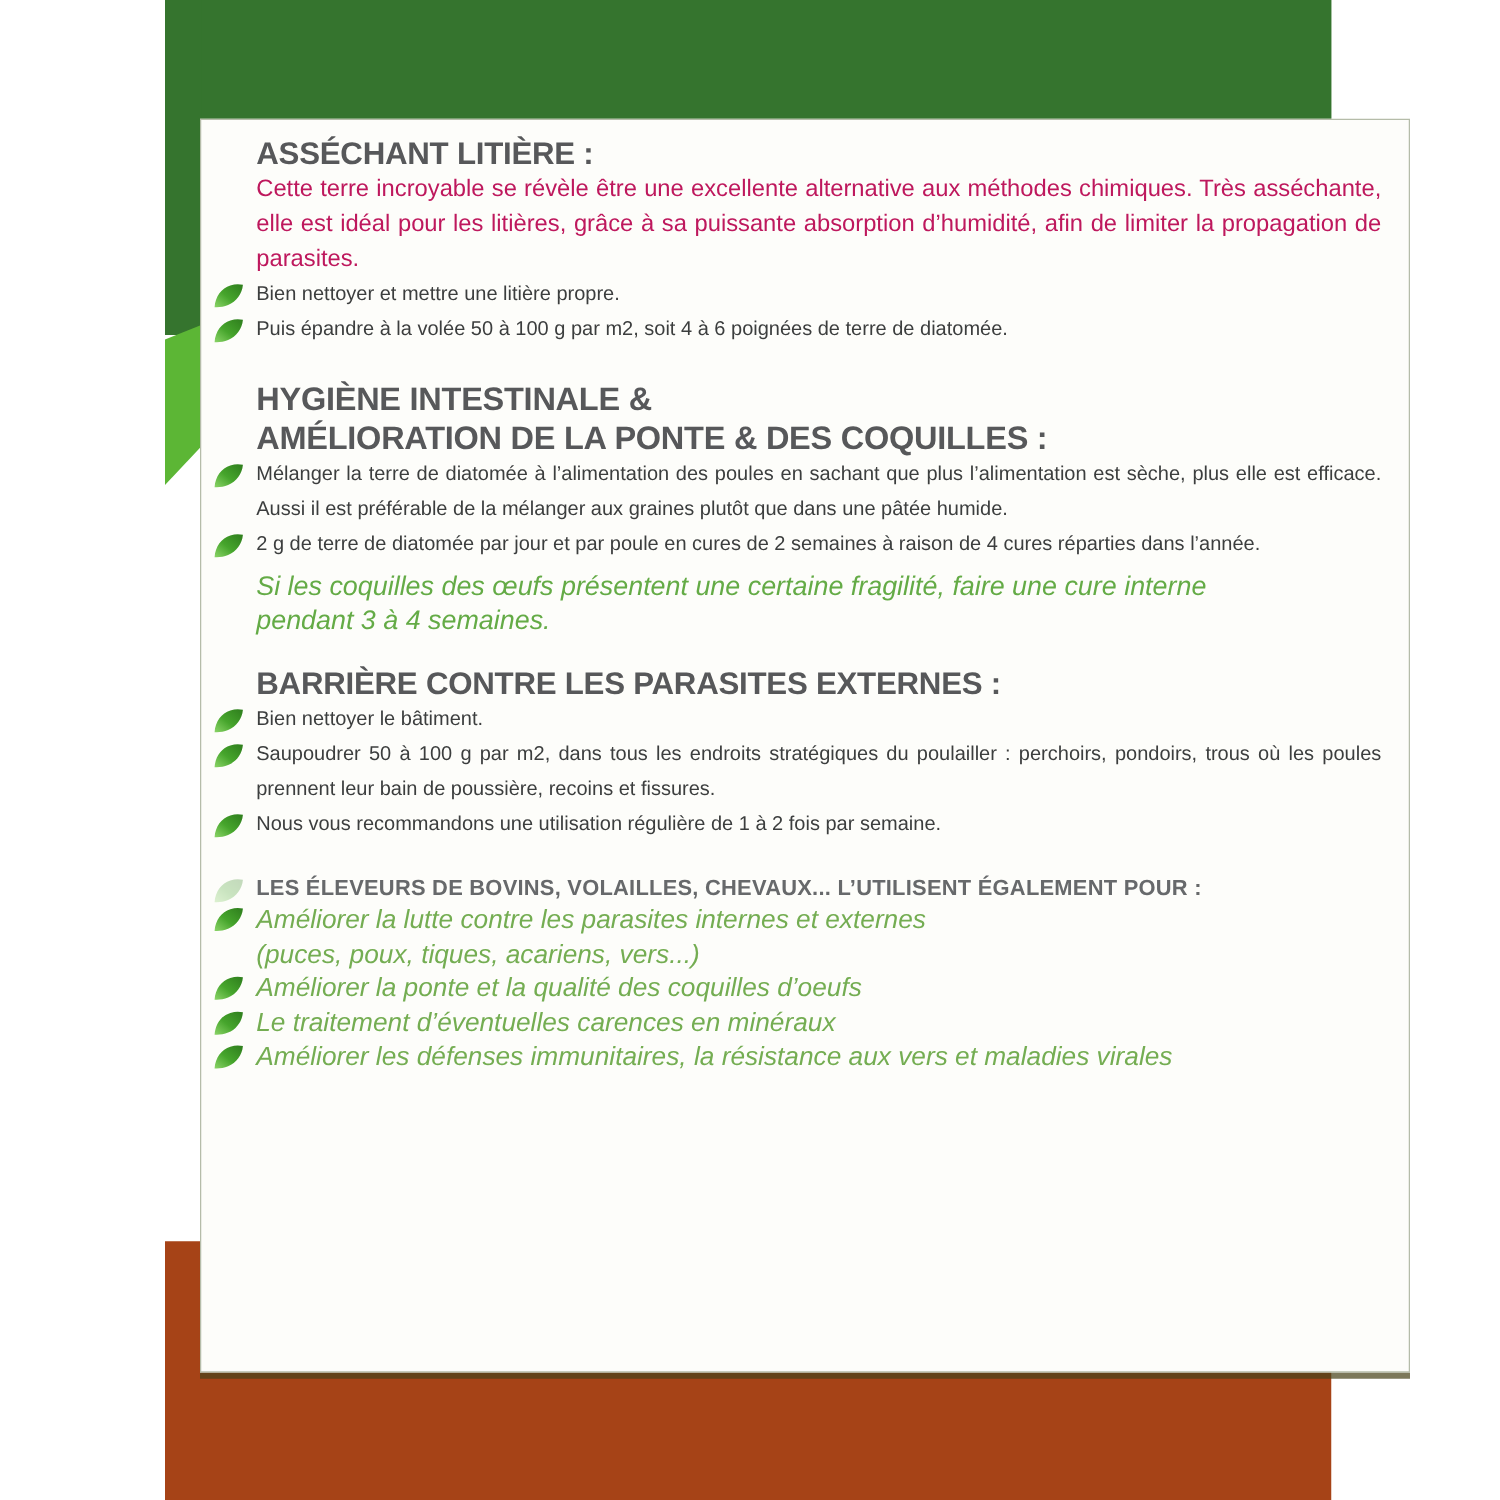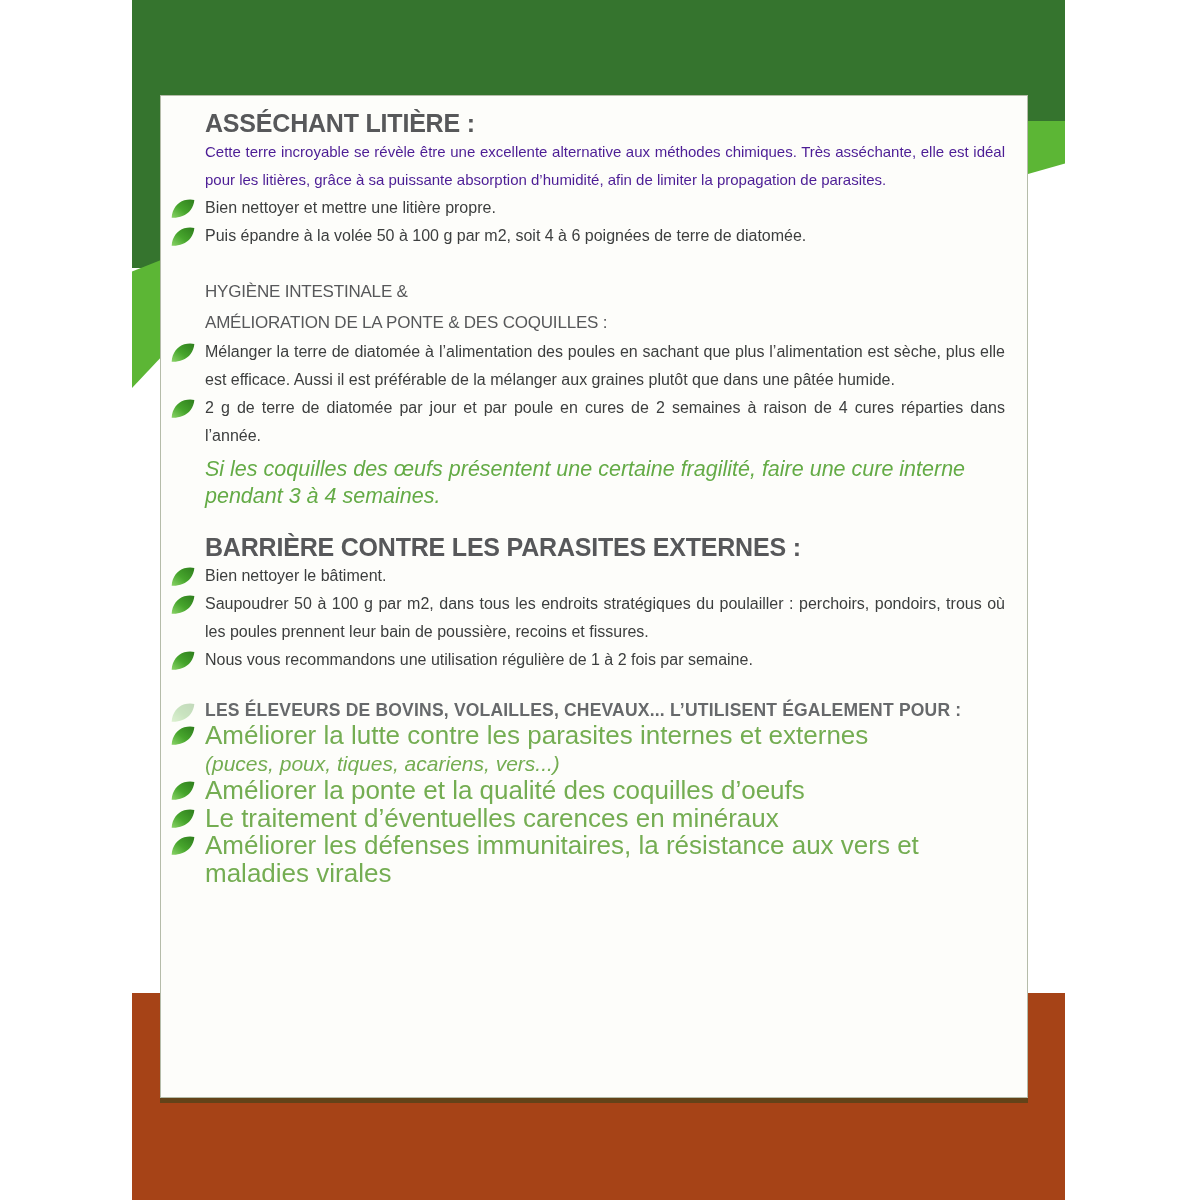--- a/index.html
+++ b/index.html
@@ -13,35 +13,35 @@
   .green-left-dark  { position:absolute; left:132px; top:0;     width:29px;  height:268px; background:#35742e; }
   .green-left-light { position:absolute; left:132px; top:260px; width:29px;  height:128px; background:#5cb635;
                       clip-path:polygon(0 9%, 100% 0, 100% 76%, 0 100%); }
   .green-right-dark { position:absolute; left:1028px; top:0;     width:37px; height:121px; background:#35742e; }
   .green-right-light{ position:absolute; left:1028px; top:121px; width:37px; height:53px;  background:#5cb635;
                       clip-path:polygon(0 0, 100% 0, 100% 80%, 0 100%); }
   .brown-band       { position:absolute; left:132px; top:993px; width:933px; height:207px; background:#a64317; }
 
   
   .card {
-    position:absolute; left:160px; top:95px; width:868px; height:1003px;
+    position:absolute; left:160px; top:95px; width:968px; height:1003px;
     box-sizing:border-box; background:#fdfdfa;
     border:1px solid #b5bca9;
     box-shadow:0 5px 0 rgba(73,68,27,0.72);
     padding:12px 22px 0 44px;
   }
 
   .section-heading {
     font-size:25px; font-weight:bold; color:#57585a;
     line-height:30px; letter-spacing:-0.2px; margin:0;
   }
-  .h2-line { font-size:17px; font-weight:normal; color:#57585a; line-height:31px; letter-spacing:-0.2px; }
+  .h2-line { font-size:26px; font-weight:bold; color:#57585a; line-height:31px; letter-spacing:-0.2px; }
 
   .para {
-    font-size:15px; color:#4c1d95; line-height:28px;
+    font-size:19px; color:#be185d; line-height:28px;
     text-align:justify; margin:0;
   }
   ul.bullets { list-style:none; margin:0; padding:0; }
   li.bullet { position:relative; margin:0; }
   .bullet-text { font-size:16px; color:#3c3e3e; line-height:28px; text-align:justify; }
   .leaf-wrap { position:absolute; left:-35px; top:4px; width:26px; height:21px; }
   .leaf-wrap svg { display:block; width:26px; height:21px; }
   .leaf-faint { opacity:0.28; }
 
   .note {
@@ -50,21 +50,21 @@
   }
 
   .gap-s1 { height:26px; } .gap-s2 { height:22px; } .gap-s3 { height:24px; }
 
   .small-heading {
     font-size:17.5px; font-weight:bold; color:#67696b;
     letter-spacing:0.2px; line-height:24px; position:relative;
   }
   ul.green-list { list-style:none; margin:0; padding:0; }
   ul.green-list li { position:relative; }
-  .green-item { font-size:26px; color:#74ad52; line-height:27.5px; }
+  .green-item { font-size:21px; font-style:italic; color:#74ad52; line-height:27.5px; }
   .green-sub  { font-size:21px; font-style:italic; color:#74ad52; line-height:27.5px; }
   ul.green-list .leaf-wrap { top:3px; }
 </style>
 </head>
 <body>
 
 <svg width="0" height="0" style="position:absolute" aria-hidden="true">
   <defs>
     <linearGradient id="leafGrad" x1="0" y1="1" x2="1" y2="0">
       <stop offset="0%" stop-color="#8bd468"></stop>

